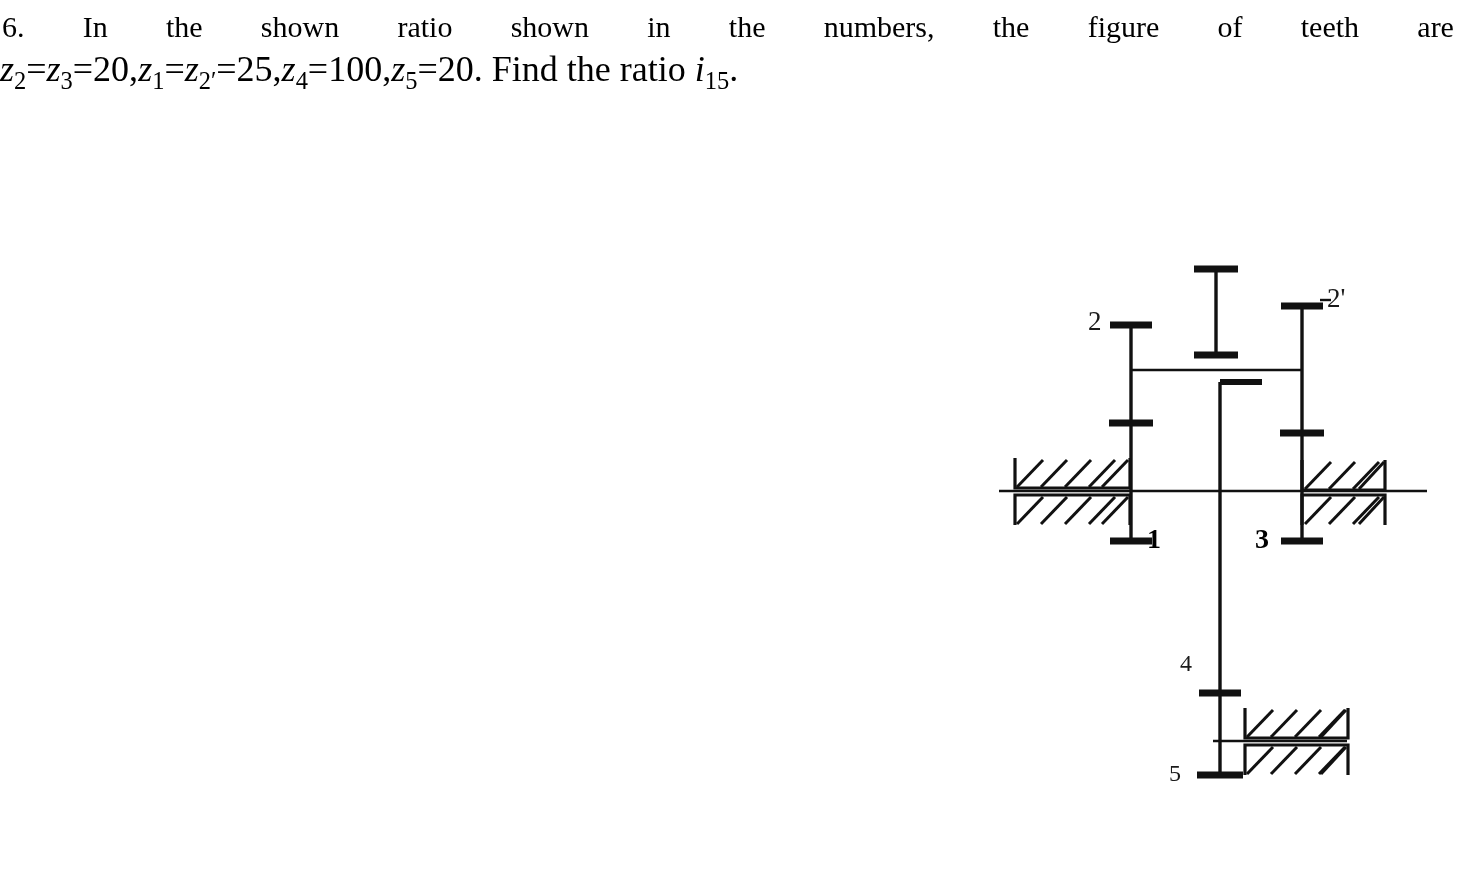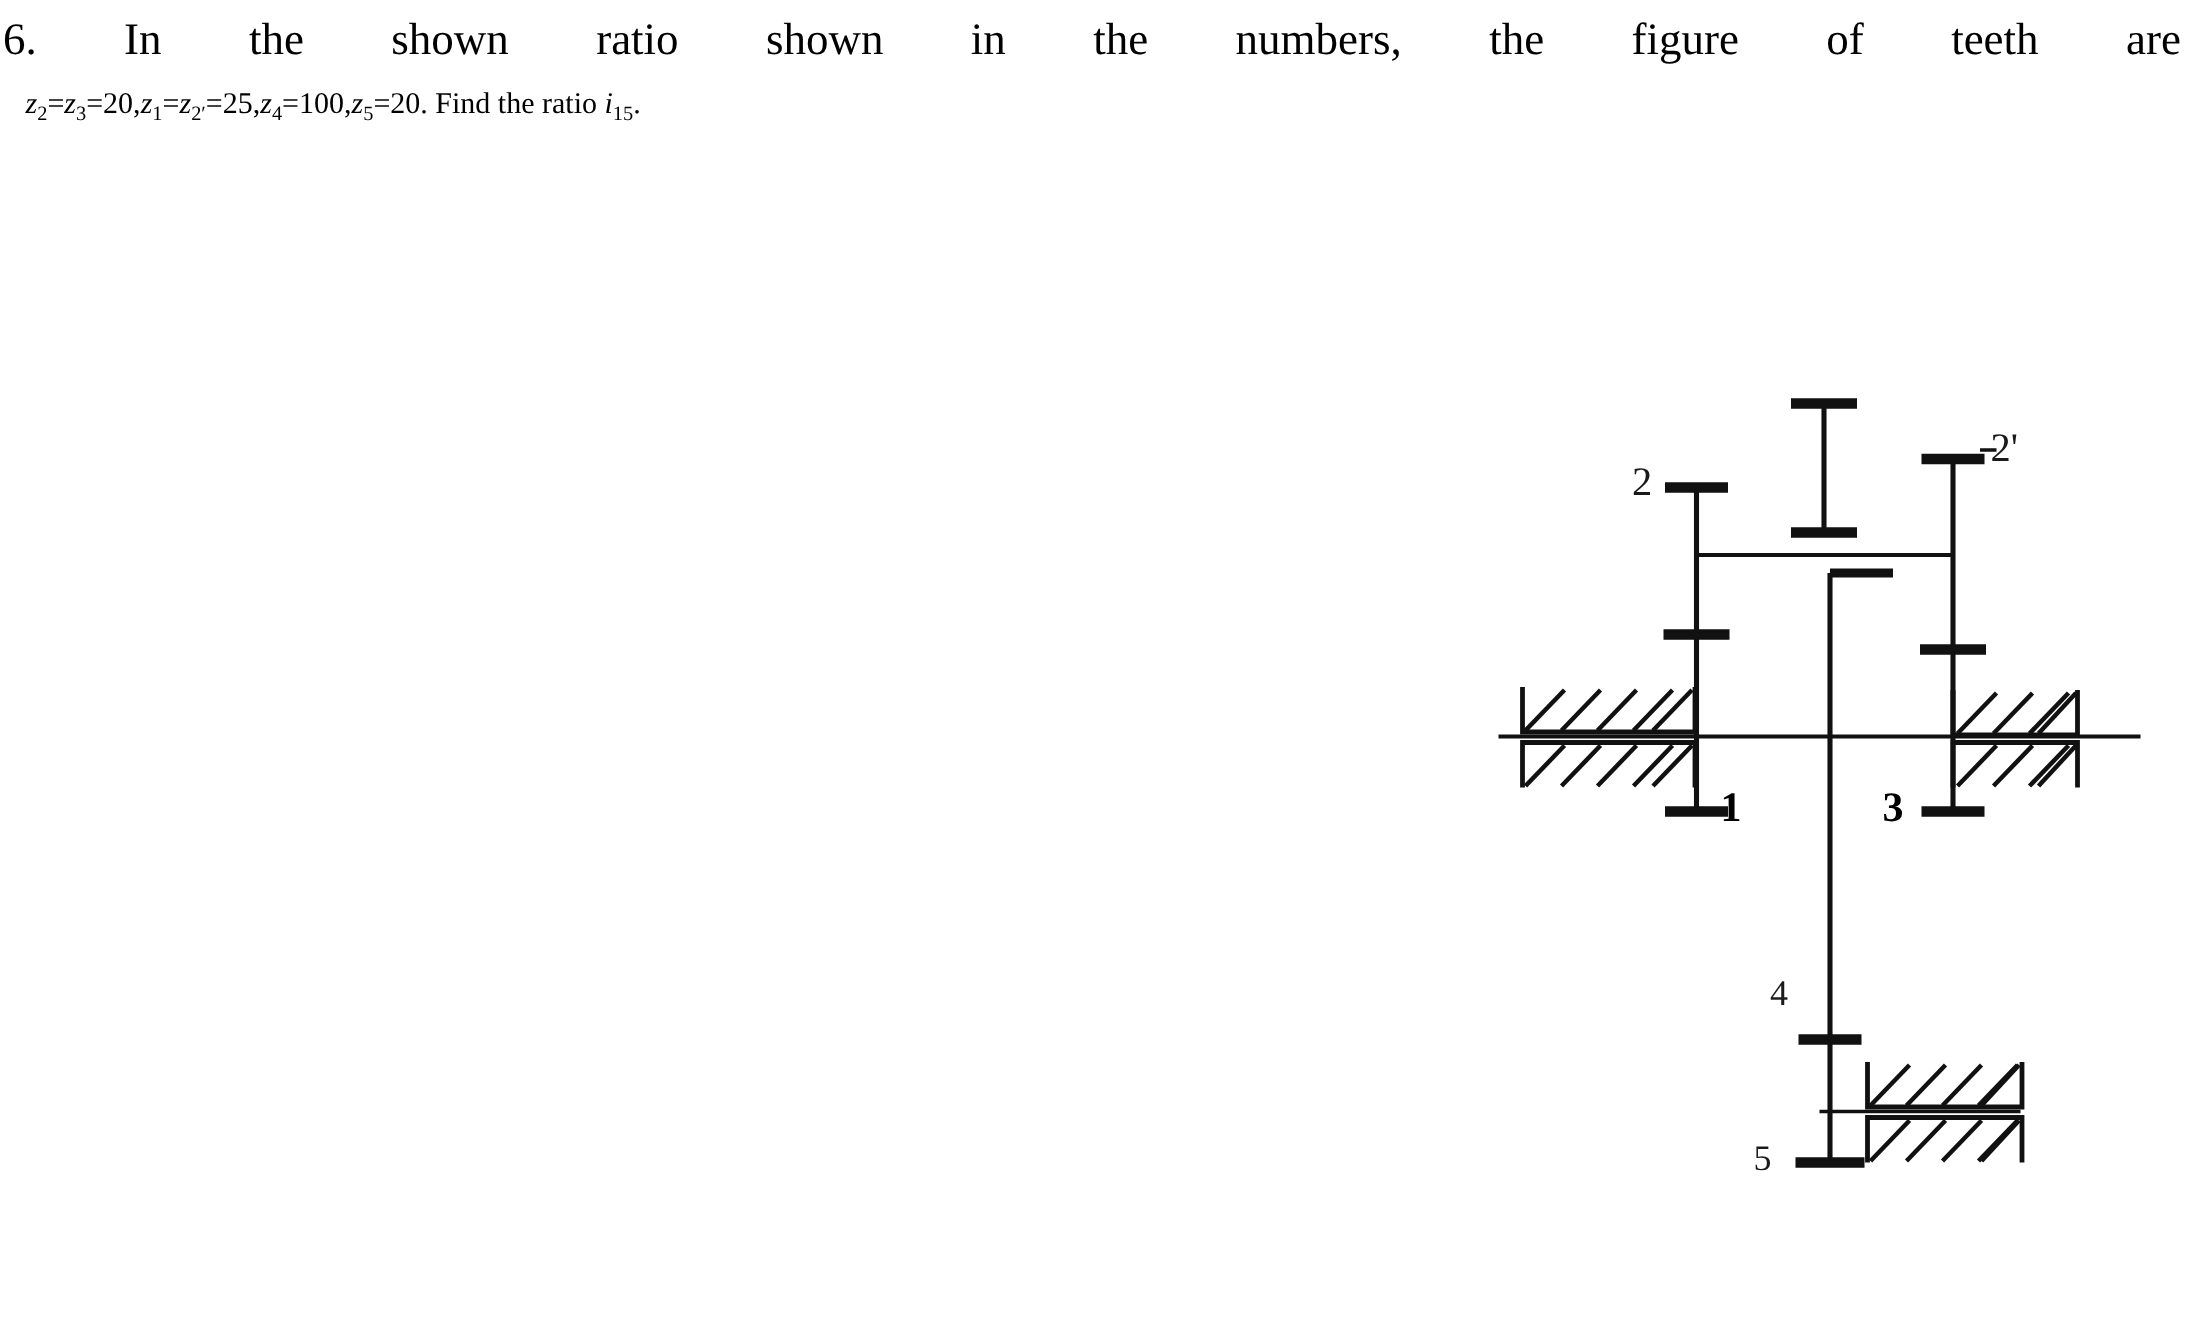--- a/index.html
+++ b/index.html
@@ -37,22 +37,21 @@
   .stmt-word { display: inline-block; }
   .var {
     font-style: italic;
   }
   .sub-up {
     font-size: 0.68em;
     vertical-align: sub;
   }
   #stmt-line-2 {
     padding-left: 0px;
-    font-size: 20px;
-    margin-left: 17px;
+    font-size: 36px;
   }
 
   
   #gear-diagram {
     position: absolute;
     left: 975px;
     top: 250px;
     width: 470px;
     height: 570px;
   }

